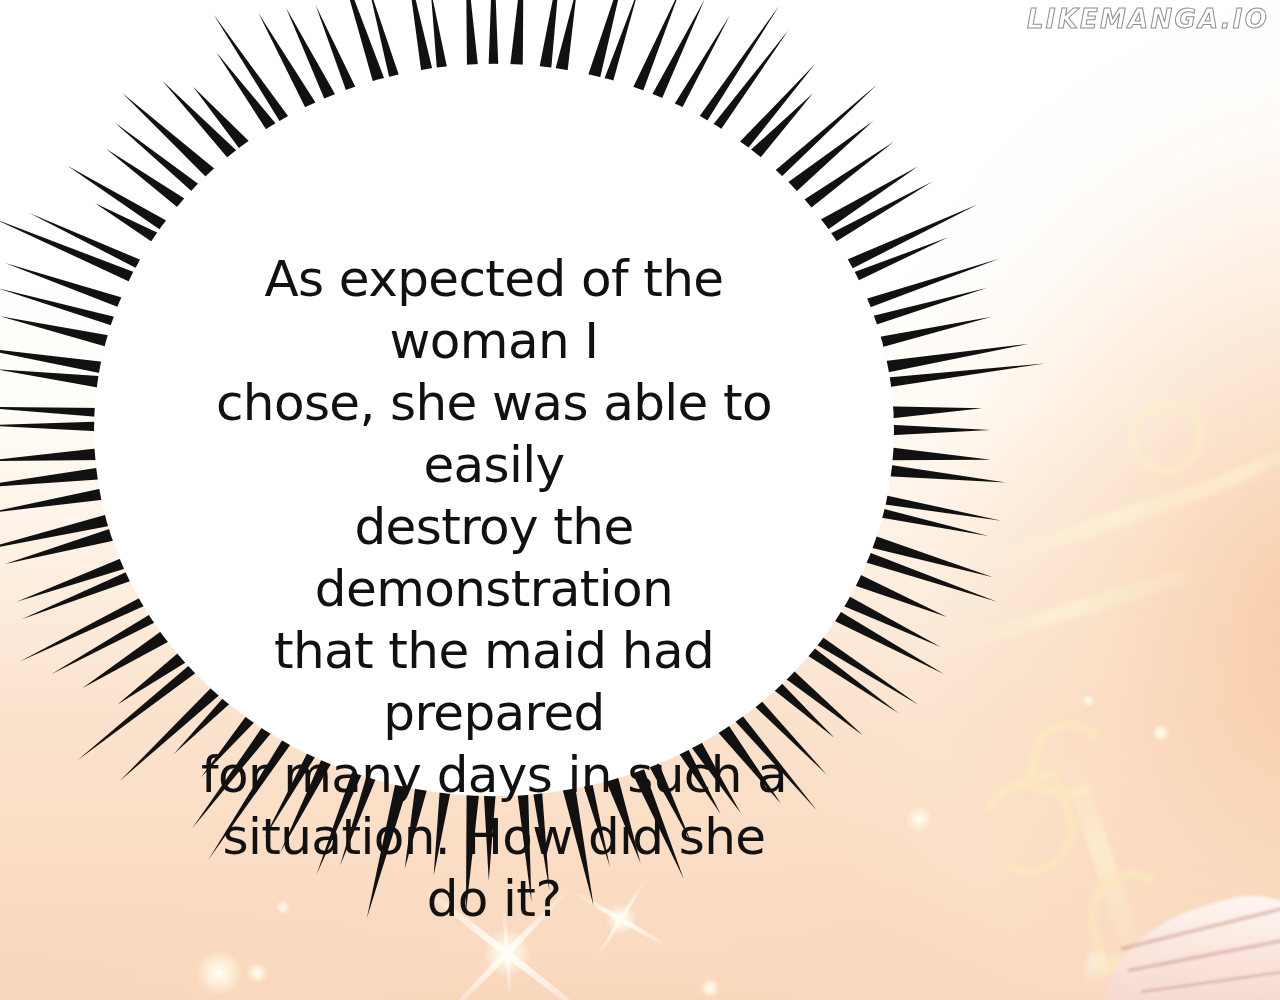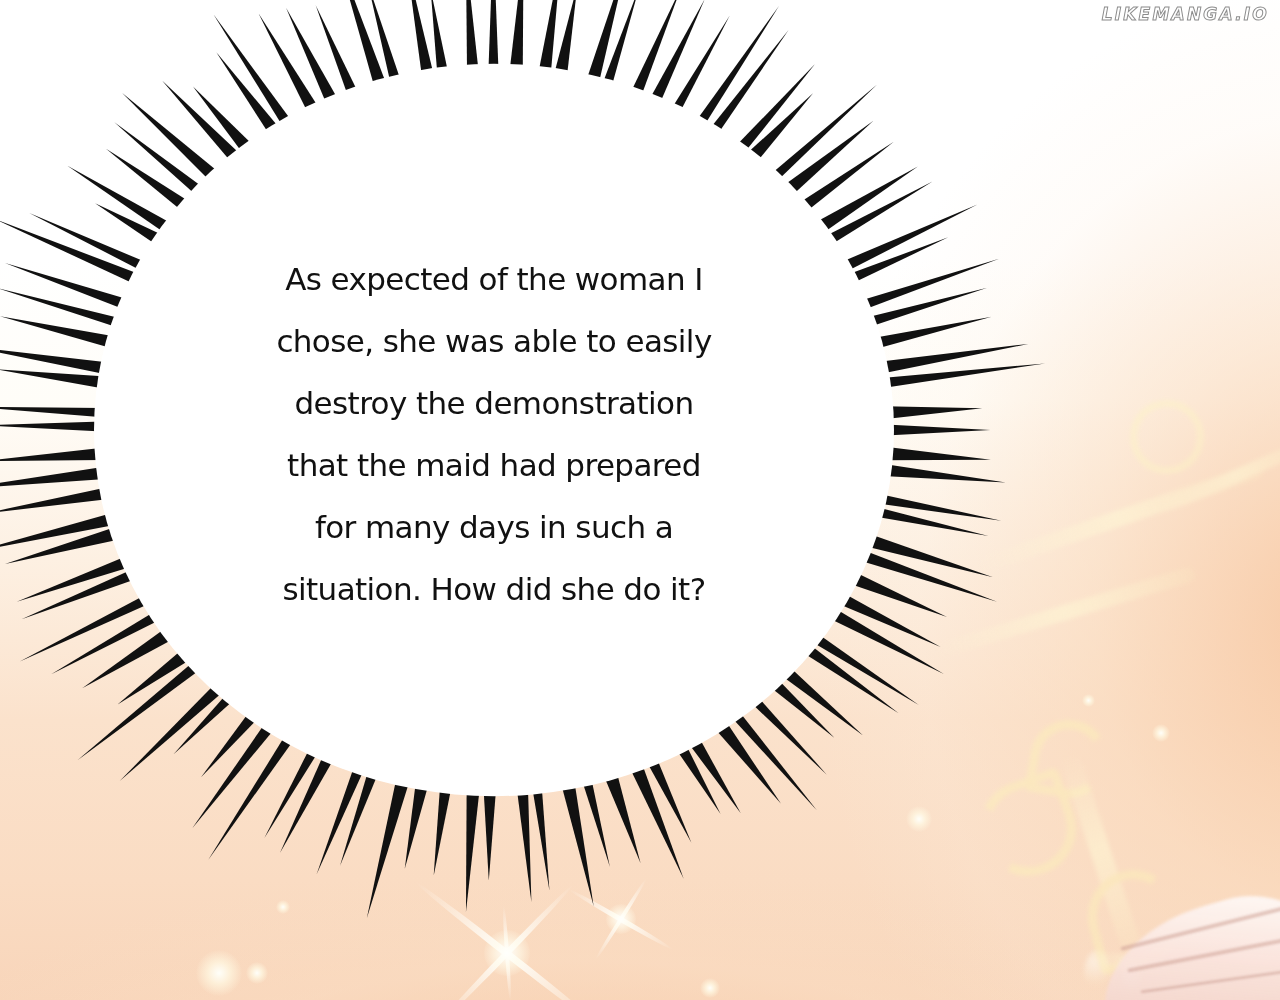--- a/index.html
+++ b/index.html
@@ -116,35 +116,35 @@
   #burst { position:absolute; inset:0; }
   #burst svg { display:block; width:1280px; height:1000px; }
 
   
   .bubble-text {
     position:absolute;
     left:186px; top:248px;
     width:616px;
     text-align:center;
     font-family:"DejaVu Sans", sans-serif;
-    font-size:31px;
+    font-size:50px;
     font-weight:400;
     line-height:62px;
     letter-spacing:-0.6px;
     color:#111111;
     white-space:pre-line;
     -webkit-font-smoothing:antialiased;
   }
 
   
   .watermark {
     position:absolute;
     right:11px; top:4px;
     font-family:"DejaVu Sans", sans-serif;
-    font-size:17px;
+    font-size:26px;
     font-weight:700;
     font-style:italic;
     letter-spacing:2.2px;
     color:rgba(255,255,255,0.05);
     -webkit-text-stroke:1px rgba(120,120,120,0.85);
     text-shadow:0 0 1px rgba(255,255,255,0.6);
     user-select:none;
     text-align:right;
   }
 </style>

